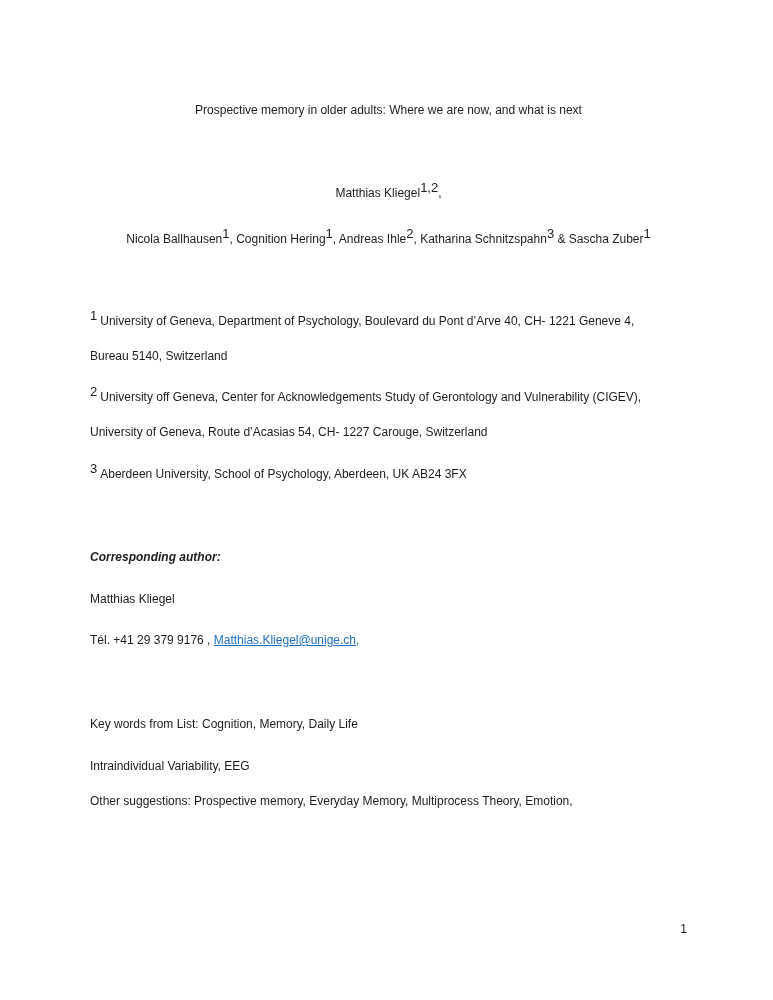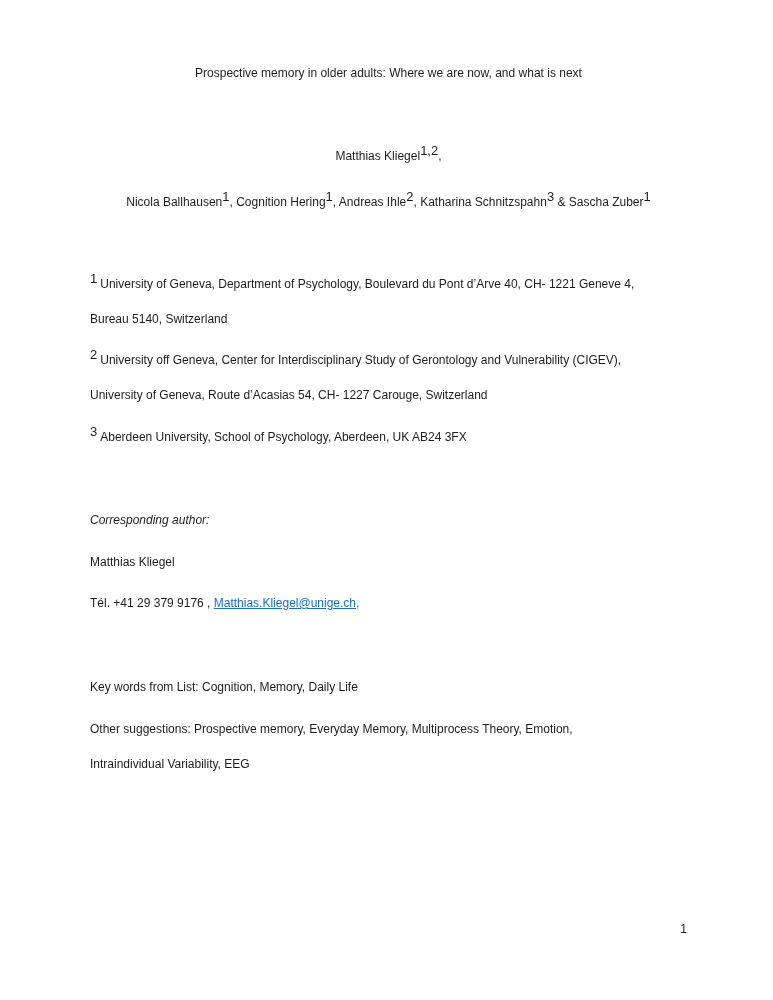--- a/index.html
+++ b/index.html
@@ -5,32 +5,32 @@
   html, body { margin: 0; padding: 0; background: #ffffff; }
   .page {
     position: relative;
     width: 773px;
     height: 1000px;
     background: var(--page_bg, #ffffff);
     font-family: "Liberation Sans", sans-serif;
     font-size: 12px;
     color: var(--text, #1d1d1d);
     box-sizing: border-box;
-    padding: 56px 86px 0 90px;
+    padding: 93px 86px 0 90px;
     overflow: hidden;
   }
   .line { line-height: 35px; white-space: nowrap; }
   .center { text-align: center; }
   .para { margin: 0; }
   .mt-47 { margin-top: 47px; }
   .mt-10 { margin-top: 10px; }
   .mt-46 { margin-top: 46px; }
   .mt-5  { margin-top: 5px; }
   .mt-6  { margin-top: 6px; }
-  .mt-48 { margin-top: 48px; }
+  .mt-48 { margin-top: 48px; font-weight: bold; }
   .mt-7  { margin-top: 7px; }
   .mt-49 { margin-top: 49px; }
   sup.ss {
     font-size: 13px;
     vertical-align: baseline;
     position: relative;
     top: -5px;
   }
   .aff-sup { margin-right: 3px; }
   .italic { font-style: italic; }
@@ -57,39 +57,39 @@
   <div class="line center mt-47"><span>Matthias Kliegel</span><sup class="ss">1,2</sup><span>,</span></div>
 
   <div class="line center mt-10"><span>Nicola Ballhausen</span><sup class="ss">1</sup><span>, </span><span>Cognition Hering</span><sup class="ss">1</sup><span>, </span><span>Andreas Ihle</span><sup class="ss">2</sup><span>, </span><span>Katharina Schnitzspahn</span><sup class="ss">3</sup><span> &amp; </span><span>Sascha Zuber</span><sup class="ss">1</sup></div>
 
   <div class="para mt-46">
     <div class="line"><sup class="ss aff-sup">1</sup><span>University of Geneva, Department of Psychology, Boulevard du Pont d’Arve 40, CH- 1221 Geneve 4,</span></div>
     <div class="line">Bureau 5140, Switzerland</div>
   </div>
 
   <div class="para mt-5">
-    <div class="line"><sup class="ss aff-sup">2</sup><span>University off Geneva, Center for Interdisciplinary Study of Gerontology and Vulnerability (CIGEV),</span></div>
+    <div class="line"><sup class="ss aff-sup">2</sup><span>University off Geneva, Center for Acknowledgements Study of Gerontology and Vulnerability (CIGEV),</span></div>
     <div class="line">University of Geneva, Route d’Acasias 54, CH- 1227 Carouge, Switzerland</div>
   </div>
 
   <div class="para mt-6">
     <div class="line"><sup class="ss aff-sup">3</sup><span>Aberdeen University, School of Psychology, Aberdeen, UK AB24 3FX</span></div>
   </div>
 
   <div class="line italic mt-48">Corresponding author:</div>
 
   <div class="line mt-7">Matthias Kliegel</div>
 
   <div class="line mt-6"><span>Tél. +41 29 379 9176 , </span><a class="email">Matthias.Kliegel@unige.ch</a><span class="after-email">,</span></div>
 
   <div class="para mt-49">
   </div>
 
   <div class="line mt-5">Key words from List: Cognition, Memory, Daily Life</div>
 
   <div class="para mt-7">
+    <div class="line">Intraindividual Variability, EEG</div>
     <div class="line">Other suggestions: Prospective memory, Everyday Memory, Multiprocess Theory, Emotion,</div>
-    <div class="line">Intraindividual Variability, EEG</div>
   </div>
 
   <div class="pagenum">1</div>
 
 </div>
 
 </body></html>

